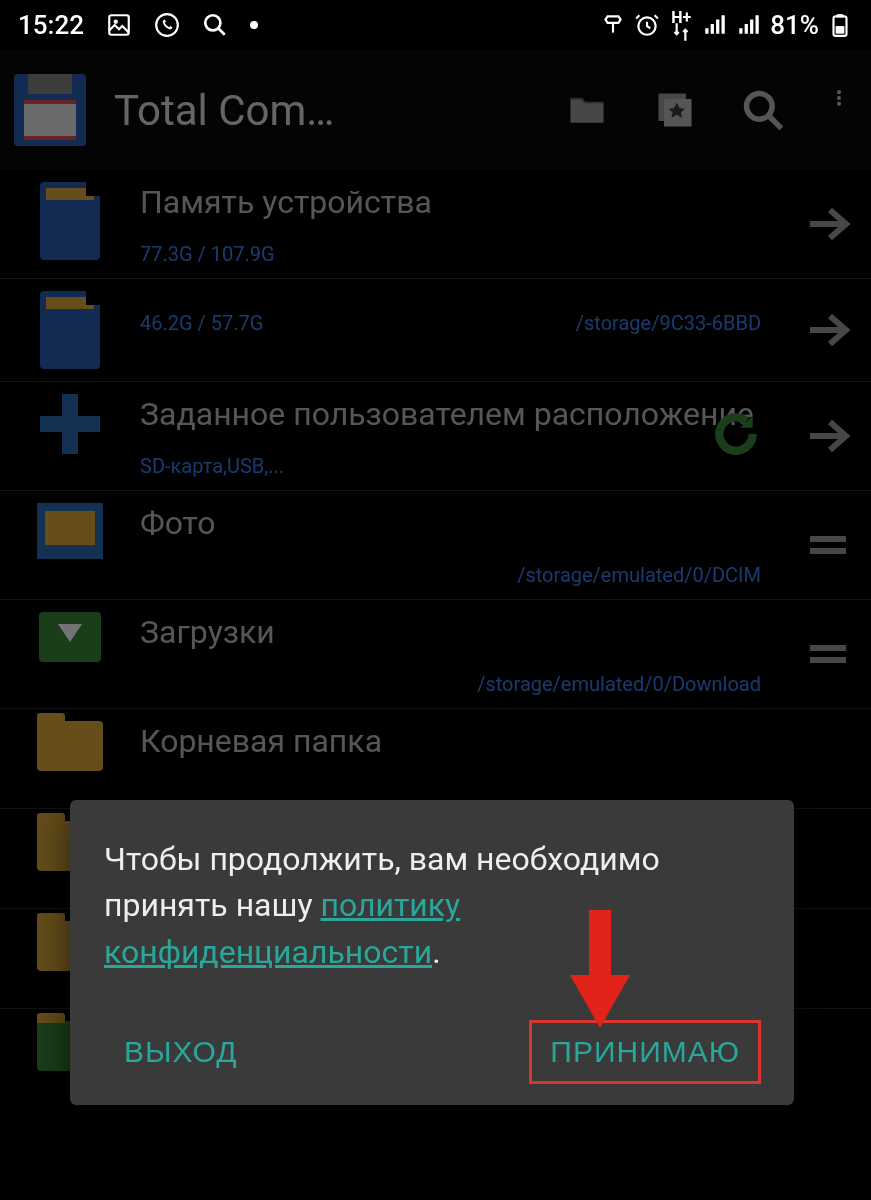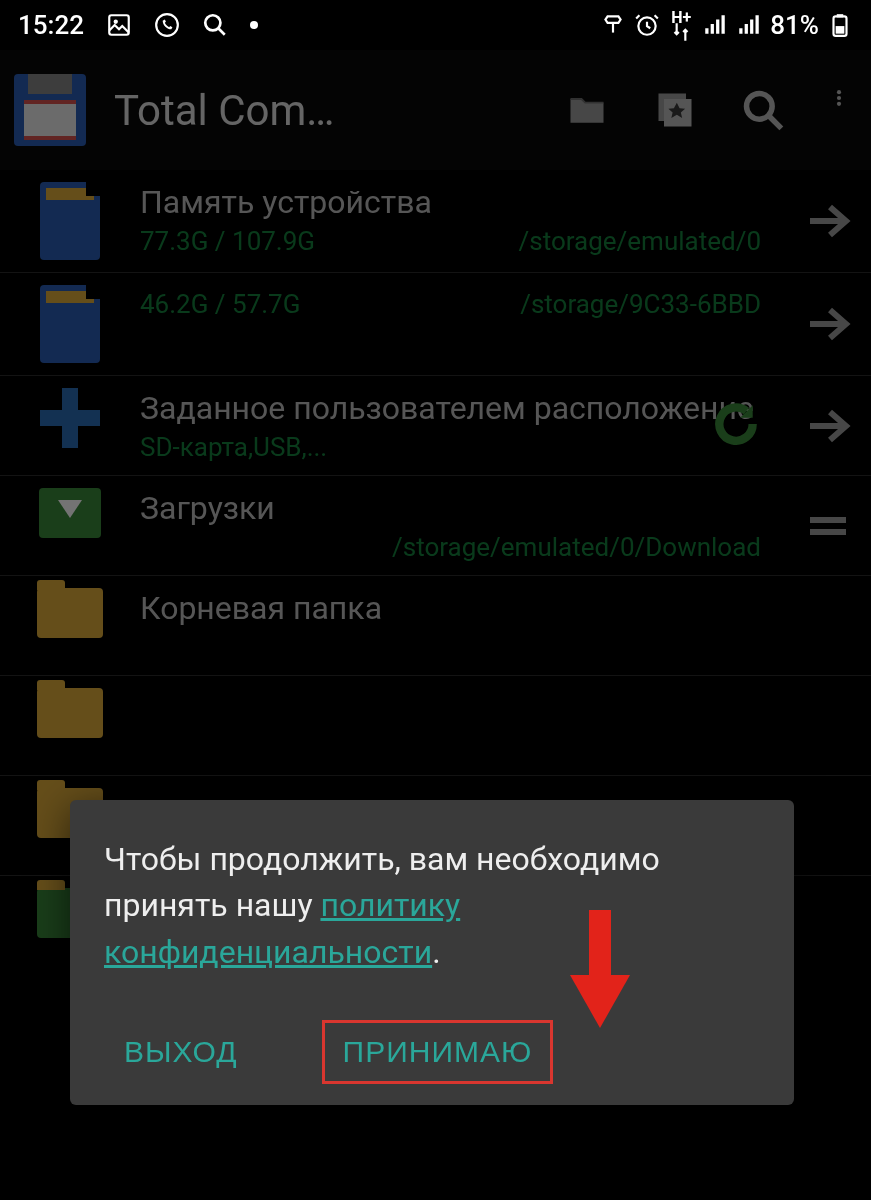--- a/index.html
+++ b/index.html
@@ -77,21 +77,21 @@
     position:relative;
   }
   .row-icon {
     width:140px;
     display:flex;
     align-items:center;
     justify-content:center;
   }
   .row-body { flex:1; padding-right:110px; }
   .row-title { font-size:32px; color:#bfbfbf; line-height:1.25; }
-  .row-sub { font-size:26px; color:#15803d; margin-top:4px; }
+  .row-sub { font-size:20px; color:#3b82f6; margin-top:20px; }
   .row-right {
     position:absolute; right:8px; top:50%; transform:translateY(-50%);
     width:70px; display:flex; align-items:center; justify-content:center;
   }
   .sd-icon { width:60px; height:78px; background:#2c5db5; border-radius:4px; position:relative;}
   .sd-icon:before{content:"";position:absolute;top:6px;left:6px;right:6px;height:12px;background:#e0ae3a;}
   .sd-icon:after{content:"";position:absolute;top:0;right:0;width:14px;height:14px;background:#000;}
   .plus-icon{width:60px;height:60px;position:relative;}
   .plus-icon:before,.plus-icon:after{content:"";position:absolute;background:#2c6db5;}
   .plus-icon:before{left:22px;top:0;width:16px;height:60px;}
@@ -109,21 +109,21 @@
     position:absolute;
     left:70px; right:77px; top:800px;
     background:#3a3a3a;
     border-radius:6px;
     padding:36px 34px 22px 34px;
     z-index:110;
     box-shadow:0 8px 40px rgba(0,0,0,0.6);
   }
   .dialog-text{font-size:32px;line-height:1.45;color:#eee;}
   .dialog-text a{color:#2aa79a;text-decoration:underline;}
-  .dialog-actions{display:flex;justify-content:flex-start;gap:25px;margin-top:46px;}
+  .dialog-actions{display:flex;justify-content:space-between;gap:25px;margin-top:46px;}
   .dialog-btn{
     font-size:30px;font-weight:500;letter-spacing:1px;
     color:#2aa79a;padding:14px 20px;background:none;border:none;
   }
   .dialog-btn.accept{outline:3px solid #d9362f;outline-offset:-2px;margin-left:40px;}
   
   .red-arrow{position:absolute;left:565px;top:910px;z-index:120;}
   .red-arrow svg{width:70px;height:120px;}
   .pathline{display:flex;justify-content:space-between;align-items:baseline;}
 </style>
@@ -232,21 +232,20 @@
 <div class="list">
 
   <div class="row">
     <div class="row-icon">
         <div class="sd-icon"></div>
       </div>
     <div class="row-body">
       <div class="row-title">Память устройства</div>
       <div class="pathline">
         <span class="row-sub">77.3G / 107.9G</span>
-        <span class="row-sub">/storage/emulated/0</span>
       </div>
     </div>
     <div class="row-right arrow-right">
       <svg viewBox="0 0 24 24" fill="none" stroke="#9e9e9e" stroke-width="3">
           <line x1="3" y1="12" x2="20" y2="12"></line>
           <polyline points="13,5 21,12 13,19"></polyline>
         </svg>
     </div>
   </div>
 
@@ -283,20 +282,38 @@
         </svg>
     </div>
     <div class="row-right arrow-right">
       <svg viewBox="0 0 24 24" fill="none" stroke="#9e9e9e" stroke-width="3">
           <line x1="3" y1="12" x2="20" y2="12"></line>
           <polyline points="13,5 21,12 13,19"></polyline>
         </svg>
     </div>
   </div>
 
+  <div class="row">
+    <div class="row-icon">
+        <div class="photo-icon"></div>
+      </div>
+    <div class="row-body">
+      <div class="row-title">Фото</div>
+      <div class="pathline">
+        <span></span>
+        <span class="row-sub">/storage/emulated/0/DCIM</span>
+      </div>
+    </div>
+    <div class="row-right hamb">
+      <svg viewBox="0 0 24 24" fill="none" stroke="#9e9e9e" stroke-width="3">
+          <line x1="3" y1="9" x2="21" y2="9"></line>
+          <line x1="3" y1="15" x2="21" y2="15"></line>
+        </svg>
+    </div>
+  </div>
 
   <div class="row">
     <div class="row-icon">
         <div class="dl-icon"></div>
       </div>
     <div class="row-body">
       <div class="row-title">Загрузки</div>
       <div class="pathline">
         <span></span>
         <span class="row-sub">/storage/emulated/0/Download</span>

